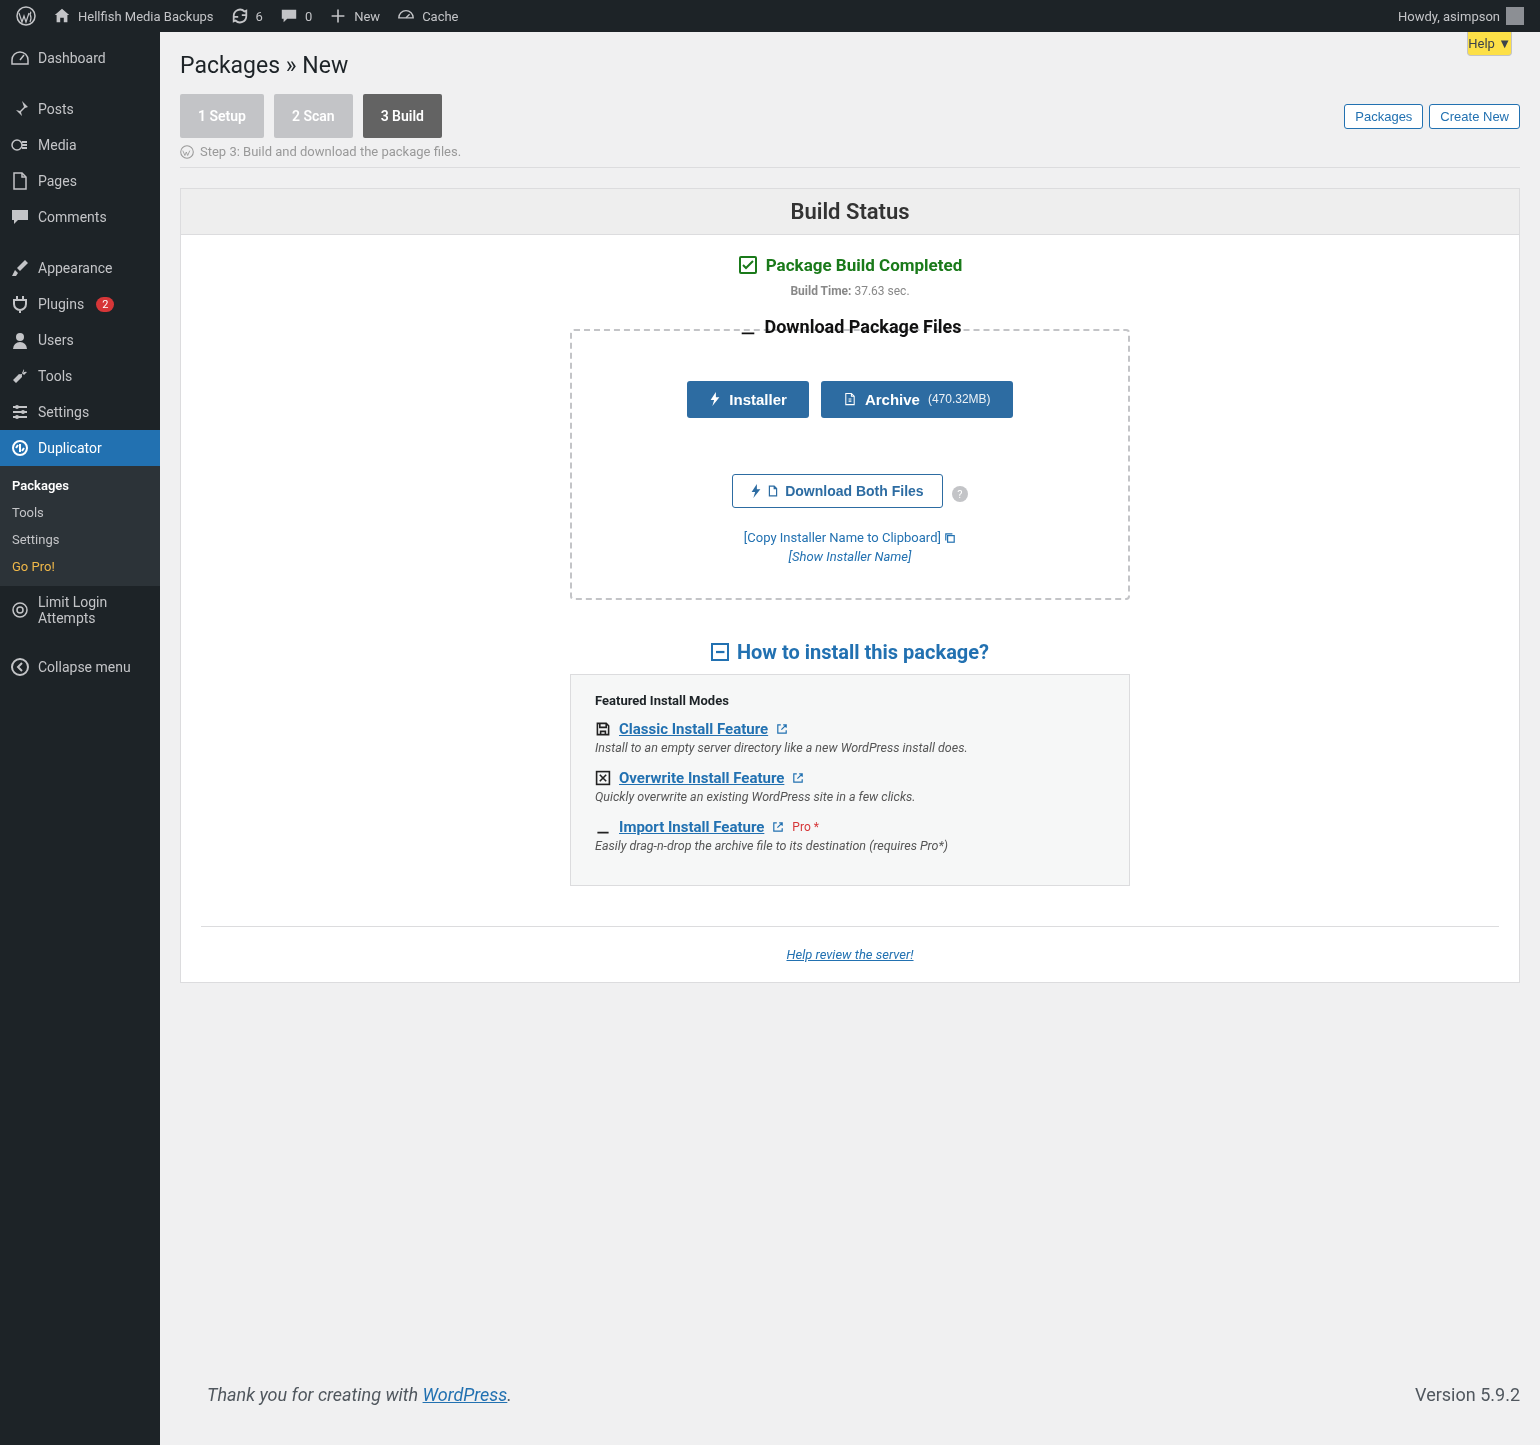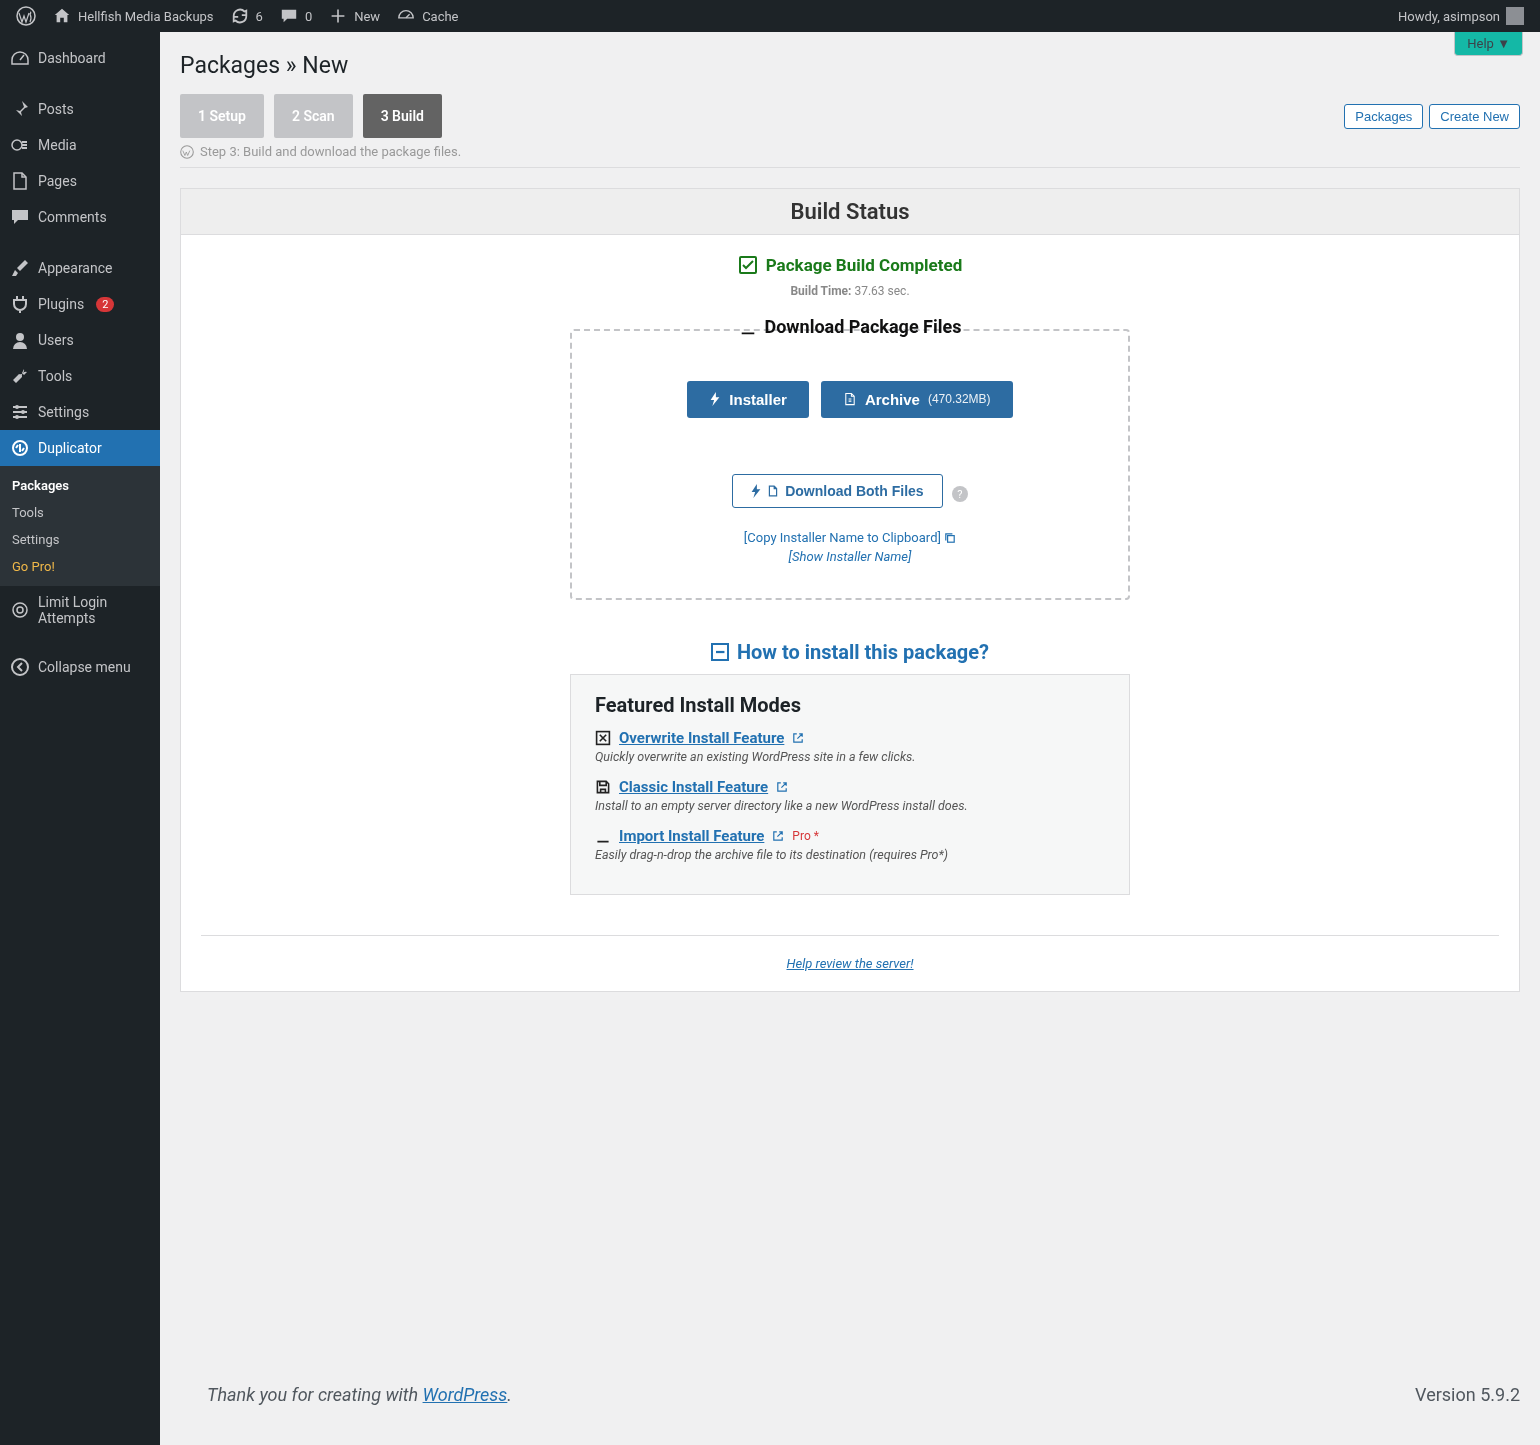--- a/index.html
+++ b/index.html
@@ -21,21 +21,21 @@
 .menu-item .micon { width: 20px; height: 20px; display: inline-flex; align-items: center; justify-content: center; fill: currentColor; }
 .menu-sep { height: 15px; }
 .submenu { background: #2c3338; padding: 6px 0; }
 .submenu-item { padding: 6px 12px; font-size: 13px; cursor: pointer; color: #c3c4c7; }
 .submenu-item.active { color: #fff; font-weight: 600; }
 .submenu-item.gopro { color: #f0b849; }
 .update-badge { background: #d63638; color: #fff; border-radius: 10px; font-size: 11px; padding: 1px 6px; margin-left: 4px; }
 
 
 .content { flex: 1; padding: 0 20px 40px; position: relative; display: flex; flex-direction: column; min-width: 0; }
-.help-tab { position: absolute; right: 17px; top: 0; background: #14b8a6; border: 1px solid #c3c4c7; border-top: none; border-radius: 0 0 4px 4px; padding: 4px 12px; font-size: 13px; cursor: pointer; }
+.help-tab { position: absolute; right: 28px; top: 0; background: #fde047; border: 1px solid #c3c4c7; border-top: none; border-radius: 0 0 4px 4px; padding: 4px 0; font-size: 13px; cursor: pointer; }
 .page-title { font-size: 23px; font-weight: 400; padding: 20px 0 15px; color: #1d2327; }
 
 .wizard-row { display: flex; align-items: center; justify-content: space-between; margin-bottom: 6px; }
 .wizard-steps { display: flex; gap: 10px; }
 .wstep { padding: 14px 18px; background: #c3c4c7; color: #fff; font-weight: 600; border-radius: 2px; font-size: 14px; }
 .wstep.active { background: #636363; }
 .top-buttons { display: flex; gap: 6px; }
 .btn-outline { border: 1px solid #2271b1; color: #2271b1; background: #fff; padding: 4px 10px; border-radius: 3px; cursor: pointer; font-size: 13px; }
 .step-desc { color: #999; font-size: 13px; margin-bottom: 8px; display: flex; align-items: center; gap: 6px; }
 hr.thin { border: none; border-top: 1px solid #dcdcde; margin: 0 0 20px; }
@@ -54,21 +54,21 @@
 .btn-primary { background: #2d6ca2; color: #fff; border: none; padding: 10px 22px; font-size: 15px; font-weight: 700; border-radius: 3px; cursor: pointer; display: inline-flex; align-items: center; gap: 8px; }
 .btn-primary .sub { font-weight: 400; font-size: 12px; opacity: 0.9; }
 .btn-secondary { background: #fff; border: 1px solid #2d6ca2; color: #2d6ca2; padding: 8px 18px; font-weight: 700; border-radius: 3px; cursor: pointer; display: inline-flex; align-items: center; gap: 6px; font-size: 14px; }
 .help-circle { width: 16px; height: 16px; background: #c3c4c7; color: #fff; border-radius: 50%; display: inline-flex; align-items: center; justify-content: center; font-size: 11px; vertical-align: middle; margin-left: 6px; }
 .link-small { color: #2271b1; font-size: 13px; font-style: italic; margin: 4px 0; display: block; cursor: pointer; }
 
 .howto-title { color: #2271b1; font-size: 20px; font-weight: 700; margin: 40px 0 10px; display: inline-flex; align-items: center; gap: 8px; cursor: pointer; }
 .minus-box { width: 18px; height: 18px; border: 2px solid #2271b1; display: inline-flex; align-items: center; justify-content: center; color: #2271b1; font-weight: 700; }
 
 .install-box { border: 1px solid #dcdcde; background: #f6f7f7; padding: 18px 24px; max-width: 560px; margin: 0 auto; text-align: left; }
-.install-box h3 { font-size: 20px; font-weight: 700; margin-bottom: 12px; color: #1d2327; }
+.install-box h3 { font-size: 13px; font-weight: 700; margin-bottom: 12px; color: #1d2327; }
 .feature { margin-bottom: 14px; }
 .feature-title { font-size: 15px; font-weight: 700; display: flex; align-items: center; gap: 8px; }
 .feature-title a { color: #2271b1; text-decoration: underline; }
 .ext-icon { color: #2271b1; }
 .pro-tag { color: #d63638; font-size: 12px; font-weight: 400; }
 .feature-desc { font-style: italic; color: #555; font-size: 12.5px; margin-top: 2px; }
 
 .review-link { text-align: center; margin-top: 20px; font-style: italic; }
 .review-link a { color: #2271b1; text-decoration: underline; }
 
@@ -360,43 +360,43 @@
         <div class="howto-title">
           <span class="minus-box">−</span>
           <span>How to install this package?</span>
         </div>
 
         <div class="install-box">
           <h3>Featured Install Modes</h3>
 
           <div class="feature">
             <div class="feature-title">
+              <svg width="16" height="16" viewBox="0 0 20 20" fill="#222">
+                  <path d="M3 3h11l3 3v11H3zM6 3v5h8V3M7 13h6v4H7z" fill="none" stroke="#222" stroke-width="2"></path>
+                </svg>
+              <a>Classic Install Feature</a>
+              <svg class="ext-icon" width="12" height="12" viewBox="0 0 20 20" fill="none" stroke="#2271b1" stroke-width="2">
+                  <path d="M8 3H3v14h14v-5M12 3h5v5M17 3l-8 8"></path>
+                </svg>
+            </div>
+            <div class="feature-desc">Install to an empty server directory like a new WordPress install does.</div>
+          </div>
+
+          <div class="feature">
+            <div class="feature-title">
               <svg width="16" height="16" viewBox="0 0 20 20" fill="none" stroke="#222" stroke-width="2">
                   <rect x="2" y="2" width="16" height="16"></rect>
                   <path d="M6 6l8 8M14 6l-8 8"></path>
                 </svg>
               <a>Overwrite Install Feature</a>
               <svg class="ext-icon" width="12" height="12" viewBox="0 0 20 20" fill="none" stroke="#2271b1" stroke-width="2">
                   <path d="M8 3H3v14h14v-5M12 3h5v5M17 3l-8 8"></path>
                 </svg>
             </div>
             <div class="feature-desc">Quickly overwrite an existing WordPress site in a few clicks.</div>
-          </div>
-
-          <div class="feature">
-            <div class="feature-title">
-              <svg width="16" height="16" viewBox="0 0 20 20" fill="#222">
-                  <path d="M3 3h11l3 3v11H3zM6 3v5h8V3M7 13h6v4H7z" fill="none" stroke="#222" stroke-width="2"></path>
-                </svg>
-              <a>Classic Install Feature</a>
-              <svg class="ext-icon" width="12" height="12" viewBox="0 0 20 20" fill="none" stroke="#2271b1" stroke-width="2">
-                  <path d="M8 3H3v14h14v-5M12 3h5v5M17 3l-8 8"></path>
-                </svg>
-            </div>
-            <div class="feature-desc">Install to an empty server directory like a new WordPress install does.</div>
           </div>
 
           <div class="feature">
             <div class="feature-title">
               <svg width="16" height="16" viewBox="0 0 20 20" fill="#222">
                   <path d="M10 2v10m0 0l-4-4m4 4l4-4M3 16h14v2H3z"></path>
                 </svg>
               <a>Import Install Feature</a>
               <svg class="ext-icon" width="12" height="12" viewBox="0 0 20 20" fill="none" stroke="#2271b1" stroke-width="2">
                   <path d="M8 3H3v14h14v-5M12 3h5v5M17 3l-8 8"></path>

